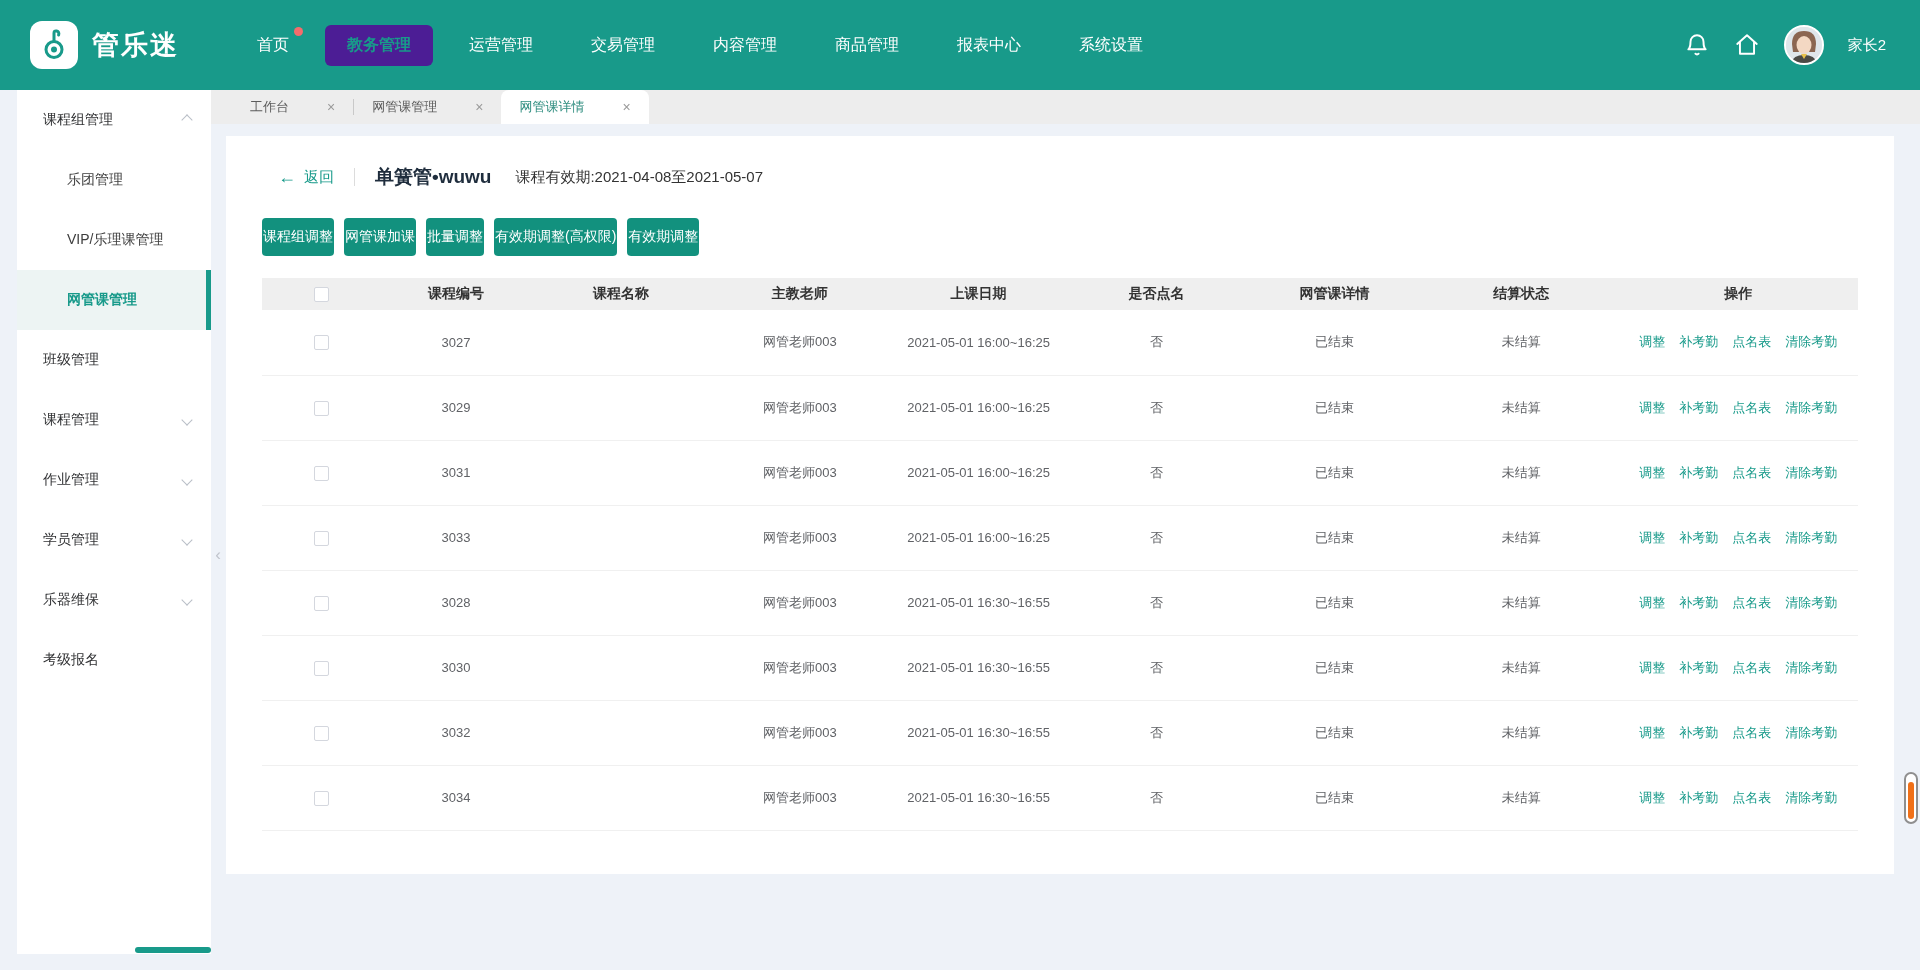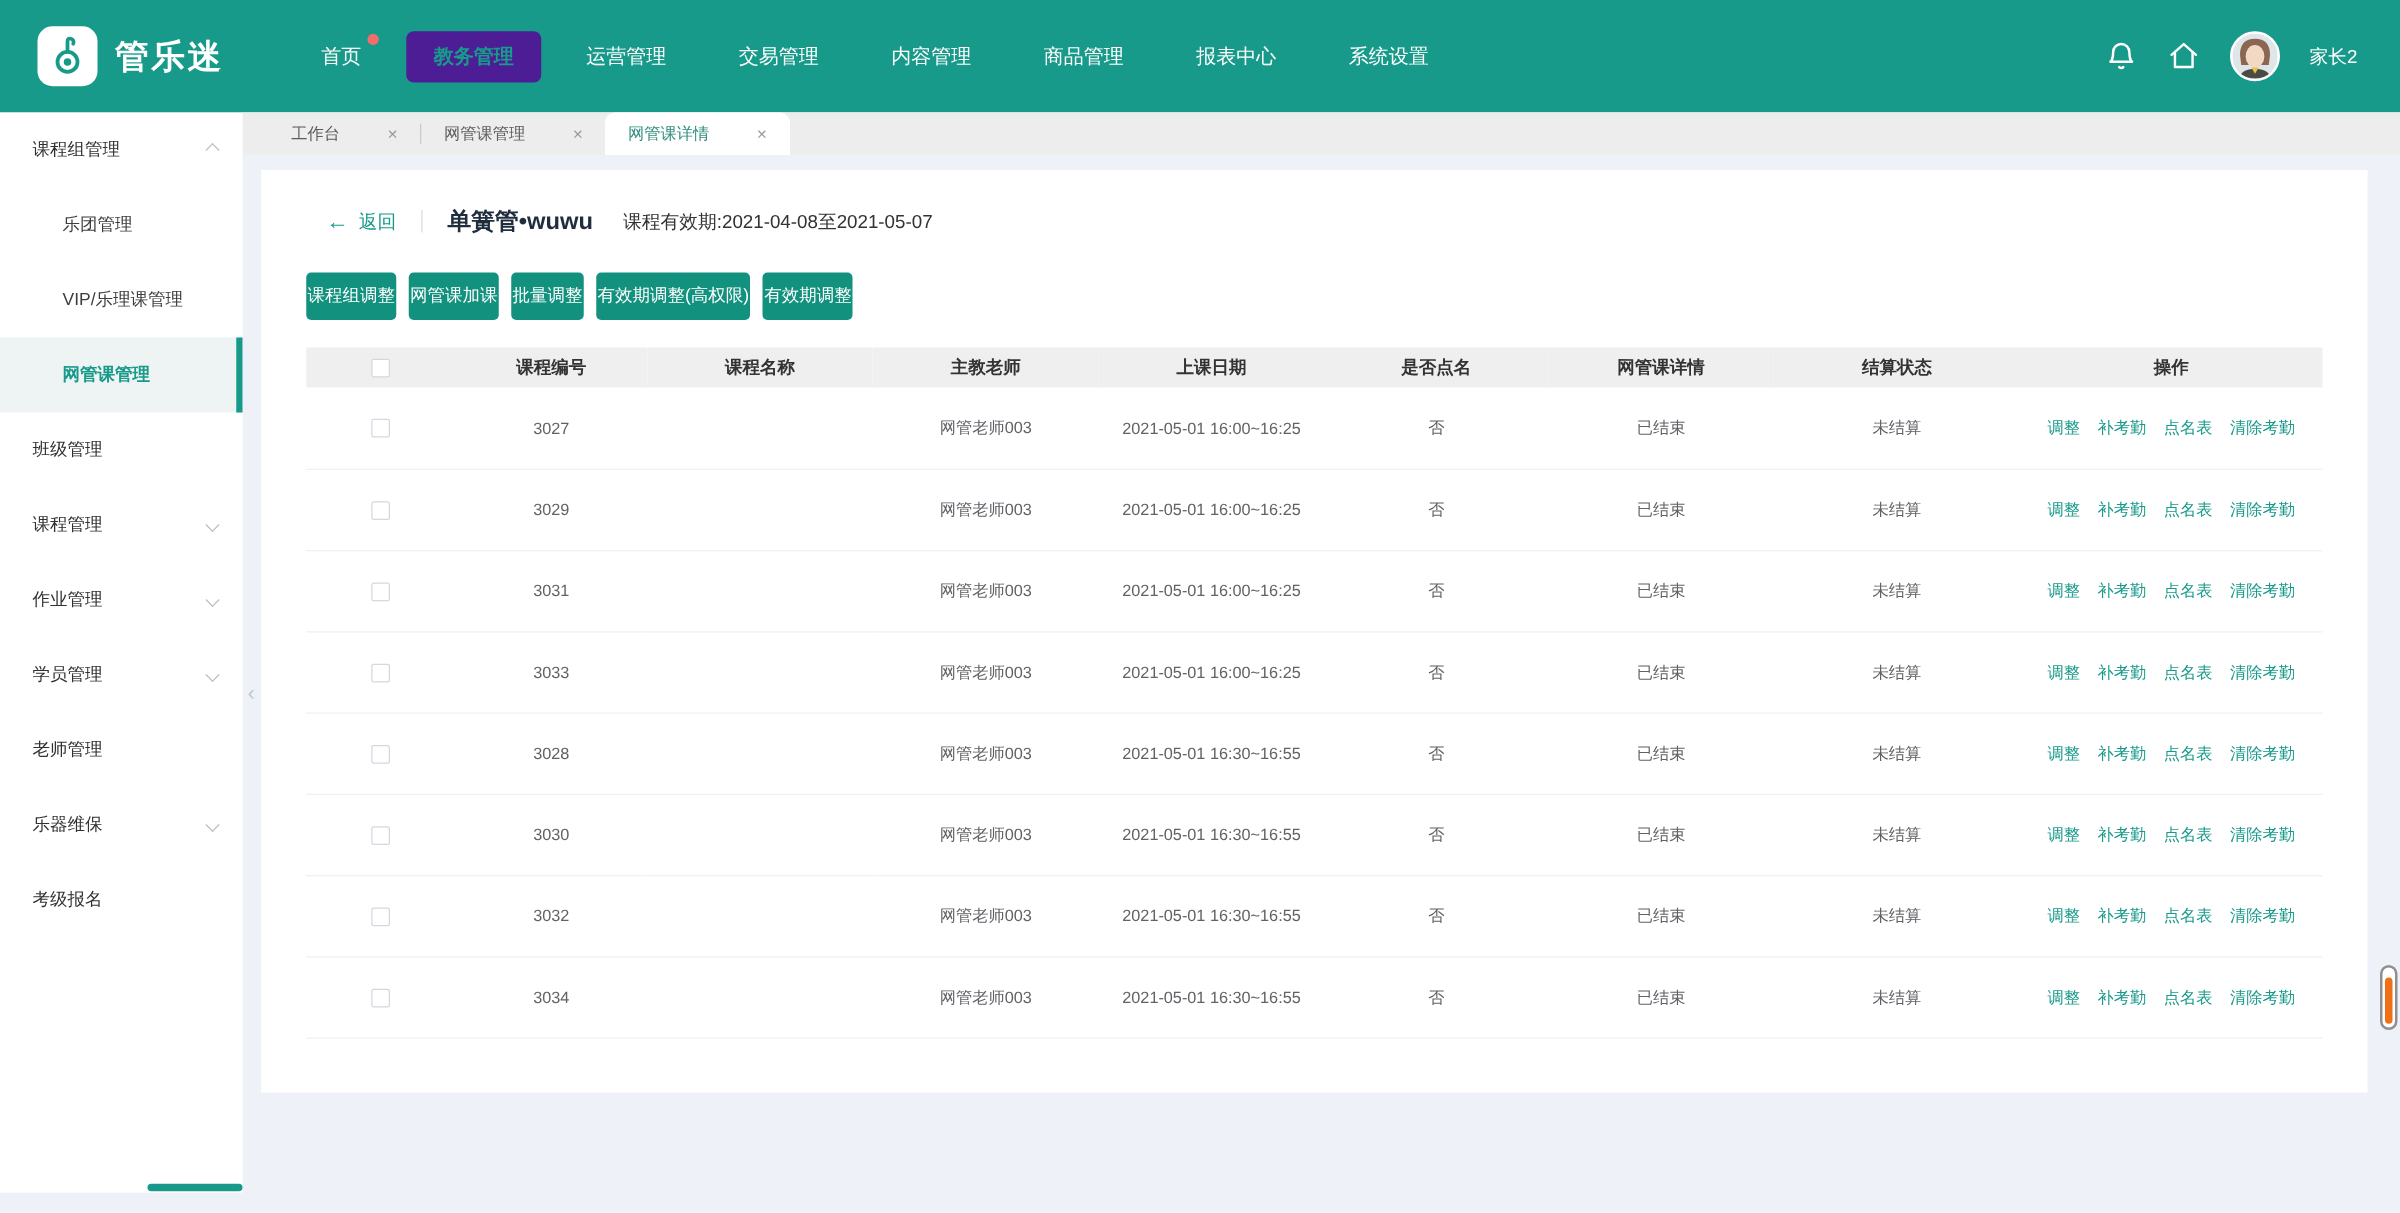--- a/index.html
+++ b/index.html
@@ -19,21 +19,21 @@
   .nav-item.active { background:#4c1d95; color:#189a8a; border-radius:6px; font-weight:bold; }
   .nav-item .dot { position:absolute; top:2px; right:8px; width:9px; height:9px;
     border-radius:50%; background:#f56c6c; }
   .nav-right { margin-left:auto; display:flex; align-items:center; gap:24px; }
   .nav-icon { width:26px; height:26px; cursor:pointer; }
   .avatar { width:40px; height:40px; border-radius:50%; background:#e8e8e8;
     border:2px solid #fff; overflow:hidden; cursor:pointer; }
   .username { font-size:15px; }
 
   
-  .layout { display:flex; height:864px; }
+  .layout { display:flex; height:864px;margin-left:17px; }
   .sidebar { width:194px; background:#fff; position:relative; flex:none; }
   .side-item { height:60px; display:flex; align-items:center; font-size:14px;
     color:#303133; padding:0 20px 0 26px; cursor:pointer; position:relative; }
   .side-item.sub { padding-left:50px; color:#3d3d3d; }
   .side-item.active { background:#edf4f3; color:#189a8a; font-weight:bold; }
   .side-item.active::after { content:""; position:absolute; right:0; top:0;
     width:5px; height:100%; background:#189a8a; }
   .side-item .chev { margin-left:auto; width:8px; height:8px;
     border-right:1.5px solid #b9bec7; border-bottom:1.5px solid #b9bec7; }
   .chev.down { transform:rotate(45deg); }
@@ -158,23 +158,20 @@
         </div>
         <div class="side-item">
           <span>作业管理</span>
           <span class="chev down"></span>
         </div>
         <div class="side-item">
           <span>学员管理</span>
           <span class="chev down"></span>
         </div>
         <div class="side-item">
-          <span>老师管理</span>
-        </div>
-        <div class="side-item">
           <span>乐器维保</span>
           <span class="chev down"></span>
         </div>
         <div class="side-item">
           <span>考级报名</span>
         </div>
       </div>
     <div class="collapse-handle">‹</div>
     <div class="side-hscroll"></div>
   </div>

